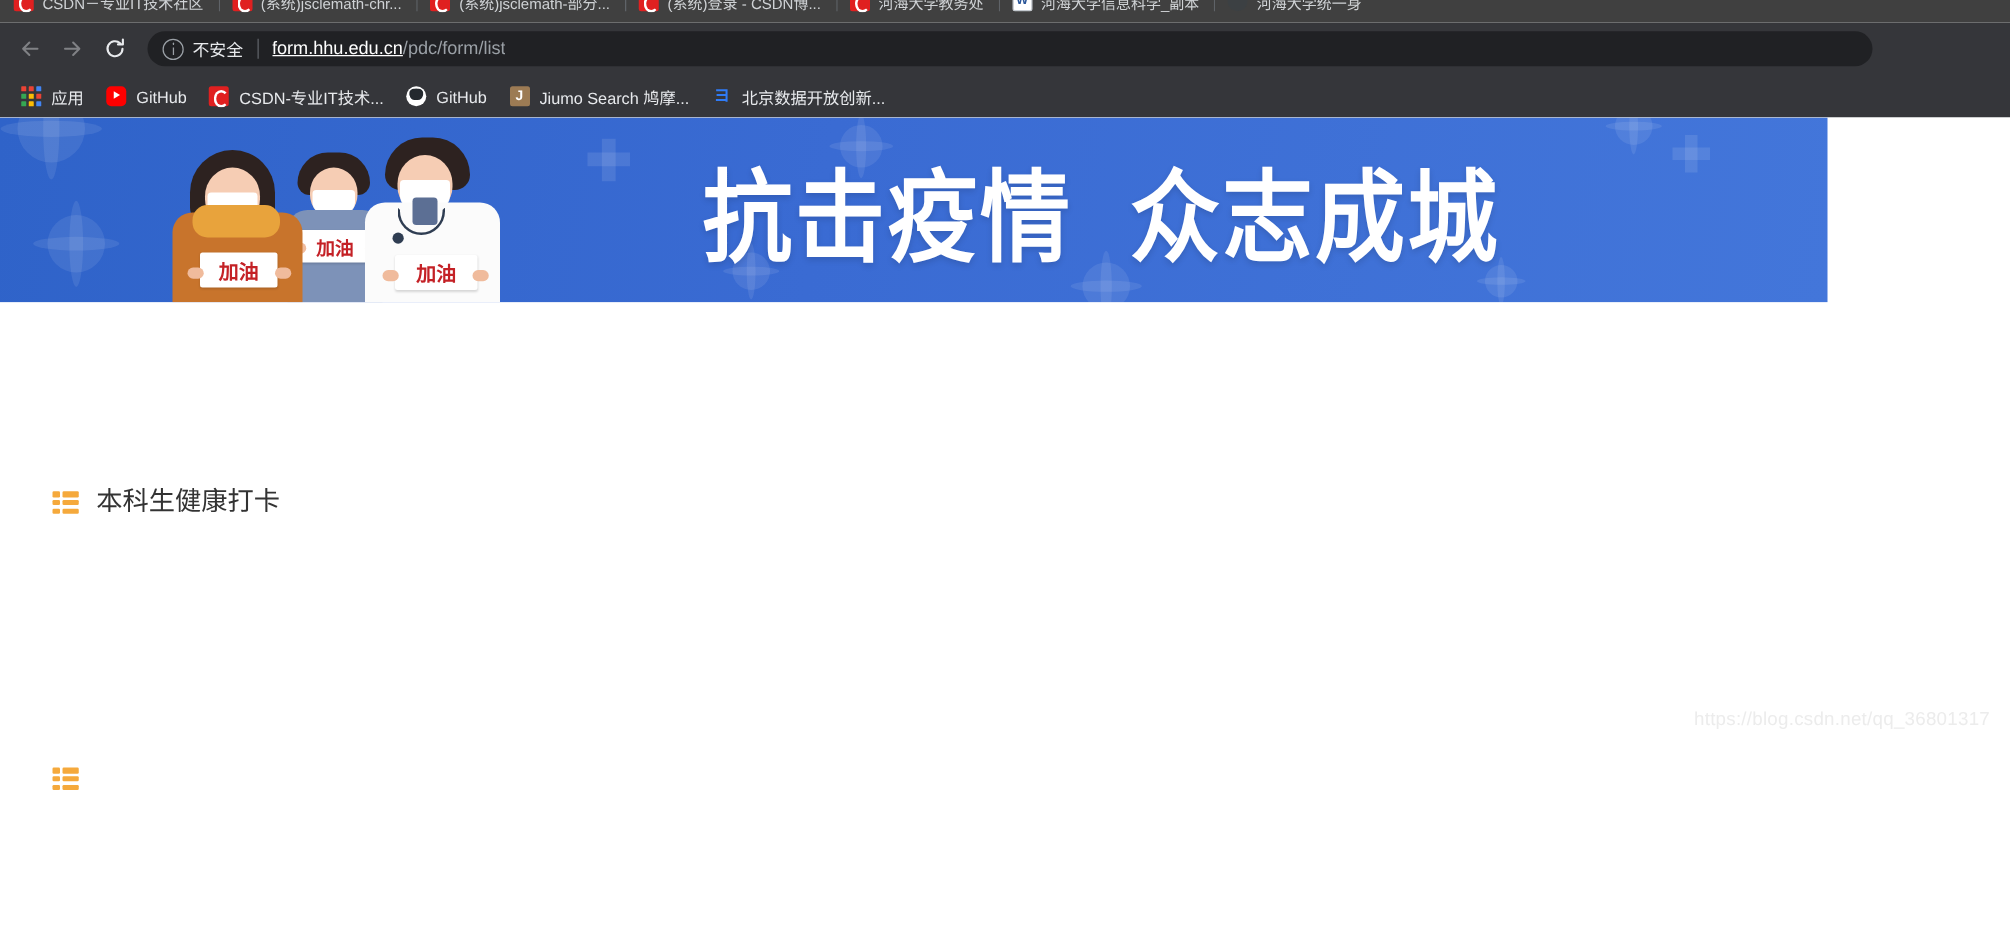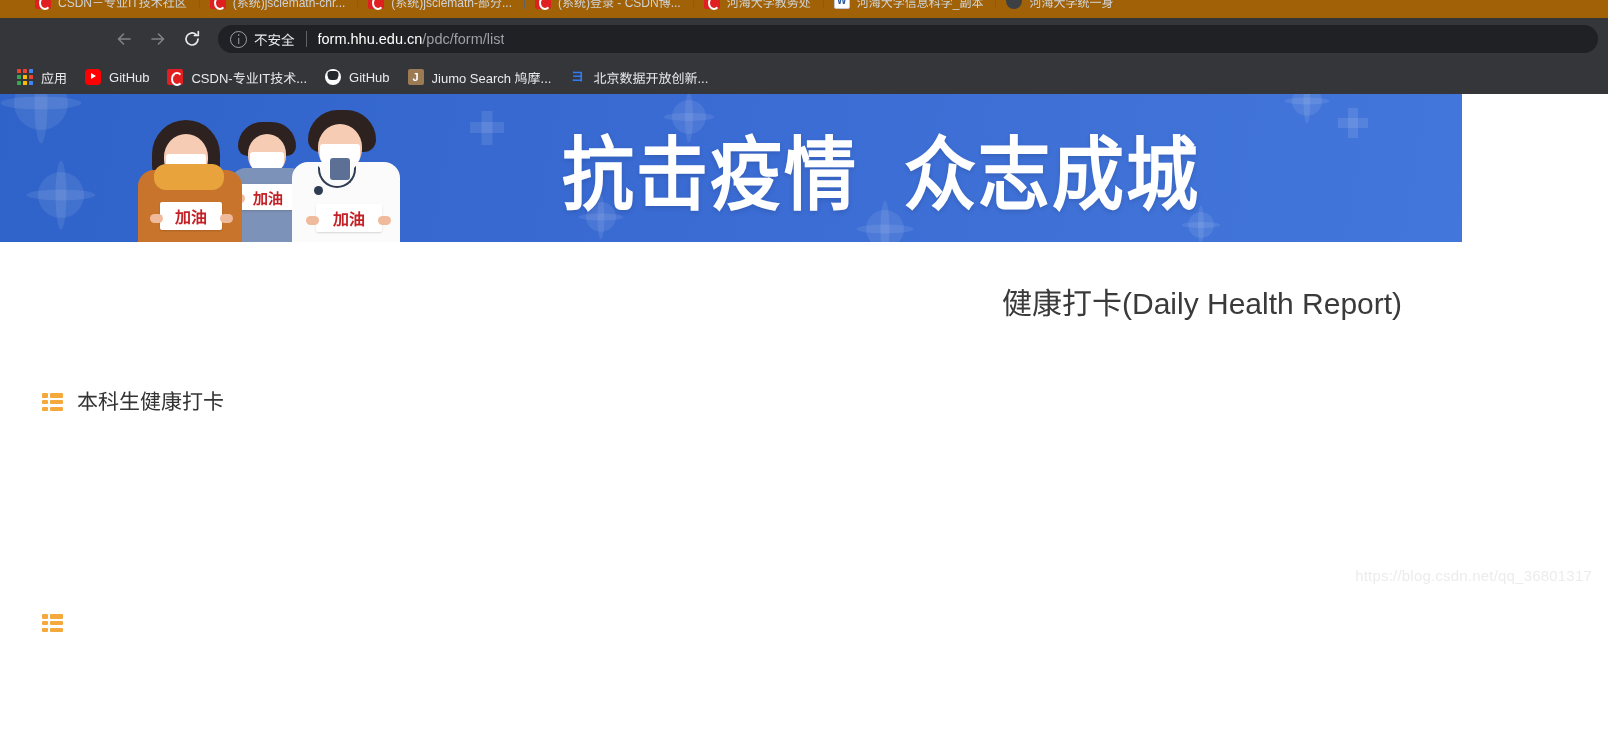--- a/index.html
+++ b/index.html
@@ -17,27 +17,26 @@
   .browser {
     width: 1608px;
     height: 748px;
     position: relative;
     display: flex;
     flex-direction: column;
   }
 
   .tabstrip {
     height: 18px;
-    background: #a16207;
+    background: #404040;
     position: relative;
     display: flex;
     align-items: flex-end;
     overflow: hidden;
     flex: 0 0 18px;
-    padding-left: 24px;
   }
   .tab {
     height: 34px;
     margin-top: -16px;
     display: flex;
     align-items: center;
     gap: 7px;
     padding: 0 12px 0 11px;
     position: relative;
     flex: 0 0 auto;
@@ -94,21 +93,20 @@
   }
 
   .toolbar {
     height: 42px;
     background: #35363a;
     display: flex;
     align-items: center;
     padding: 0 10px 0 8px;
     gap: 2px;
     flex: 0 0 42px;
-    justify-content: flex-end;
   }
   .navbtn {
     width: 32px; height: 32px;
     border-radius: 50%;
     display: flex;
     align-items: center;
     justify-content: center;
     flex: 0 0 32px;
   }
   .navbtn svg { display: block; }
@@ -162,21 +160,21 @@
     height: 16px;
     background: #5f6368;
     margin: 0 11px;
     flex: 0 0 1px;
   }
   .url {
     font-size: 14.5px;
     white-space: nowrap;
     overflow: hidden;
   }
-  .url-host { color: #ffffff; }
+  .url-host { color: #ffffff; text-decoration: underline; }
   .url-path { color: #9aa0a6; }
 
   .bookmarks {
     height: 34px;
     background: #35363a;
     display: flex;
     align-items: center;
     padding: 0 8px;
     gap: 0;
     flex: 0 0 34px;
@@ -625,21 +623,20 @@
           </div>
         </div>
 
         <div class="banner-title"><span>抗击疫情</span><span class="gap"></span><span>众志成城</span></div>
       </div>
 
     </div>
 
     <div class="page">
 
-      <div class="section-heading heading-health">健康打卡(Daily Health Report)</div>
 
       <div class="form-link link-health">
         <span class="list-icon">
           <i></i>
             <i></i>
             <i></i>
             <i></i>
             <i></i>
             <i></i>
         </span>

